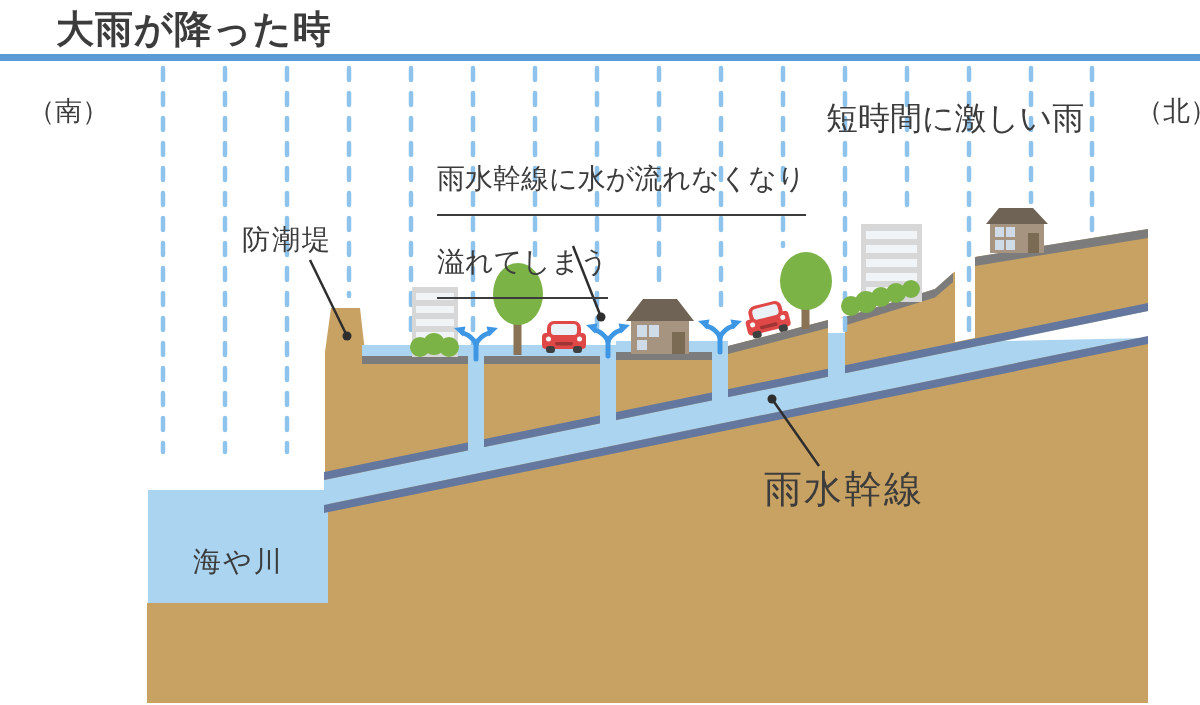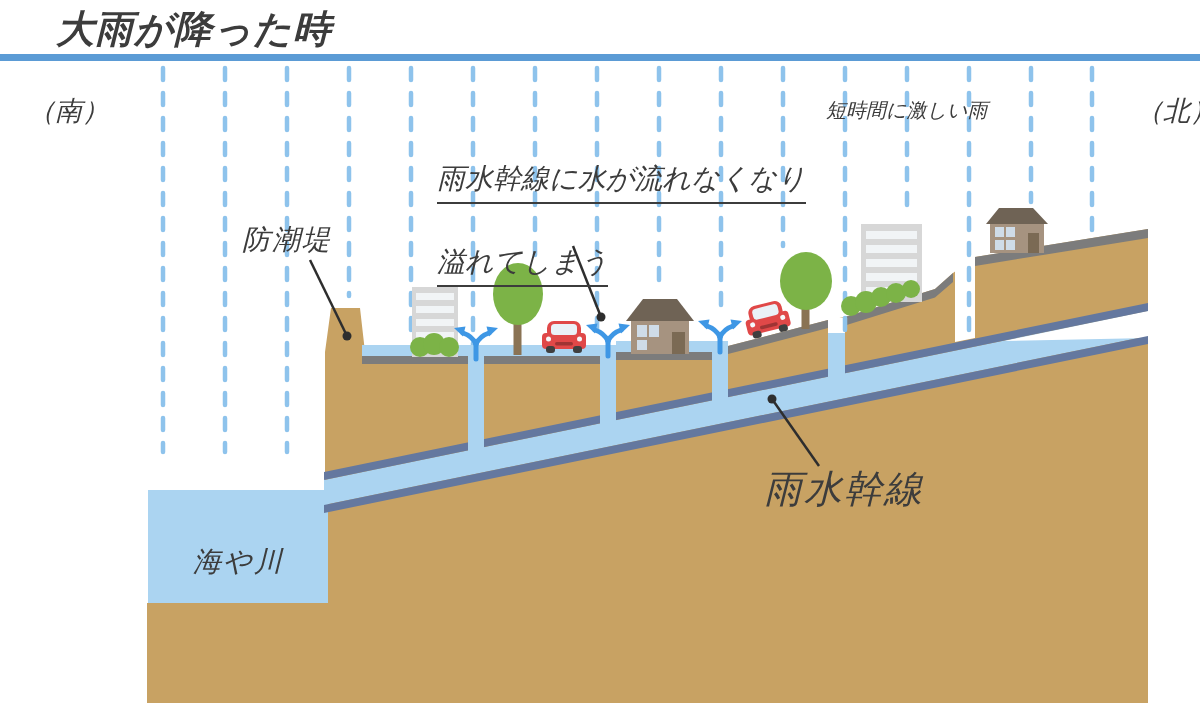--- a/index.html
+++ b/index.html
@@ -1,27 +1,27 @@
 <!DOCTYPE html>
 <html><head>
 <meta charset="utf-8">
 <style>
   html,body{margin:0;padding:0;background:#ffffff;}
   body{width:1200px;height:705px;position:relative;overflow:hidden;
        font-family:"DejaVu Sans","Liberation Sans",sans-serif;color:#3c3c3c;}
-  .stage{position:absolute;left:0;top:0;width:1076px;height:705px;font-style:italic;}
+  .stage{position:absolute;left:0;top:0;width:1076px;height:705px;}
   .txt{position:absolute;white-space:nowrap;color:#3c3c3c;}
   .title{left:56px;top:4px;font-size:38px;font-weight:bold;letter-spacing:1px;}
   .divider{position:absolute;left:0;top:54px;width:1200px;height:7px;background:#5b9bd5;}
   .compass{font-size:27px;top:93px;}
   .south{left:28px;}
   .north{left:1136px;}
-  .rainnote{left:826px;top:97px;font-size:20px;}
+  .rainnote{left:826px;top:97px;font-size:32px;}
   .ann{font-size:28px;font-weight:500;}
-  .ann span{border-bottom:2px solid #3c3c3c;padding-bottom:4px;display:inline-block;}
+  .ann span{border-bottom:2px solid #3c3c3c;padding-bottom:16px;display:inline-block;}
   .ann1{left:437px;top:160px;}
   .ann2{left:437px;top:205px;margin-top:38px;}
   .seawall-lb{left:242px;top:221px;font-size:28px;letter-spacing:2px;}
   .sea-lb{left:193px;top:543px;font-size:28px;letter-spacing:2px;}
   .main-lb{left:764px;top:464px;font-size:38px;letter-spacing:2px;}
   svg{position:absolute;left:0;top:0;}
 </style>
 </head>
 <body>
 

